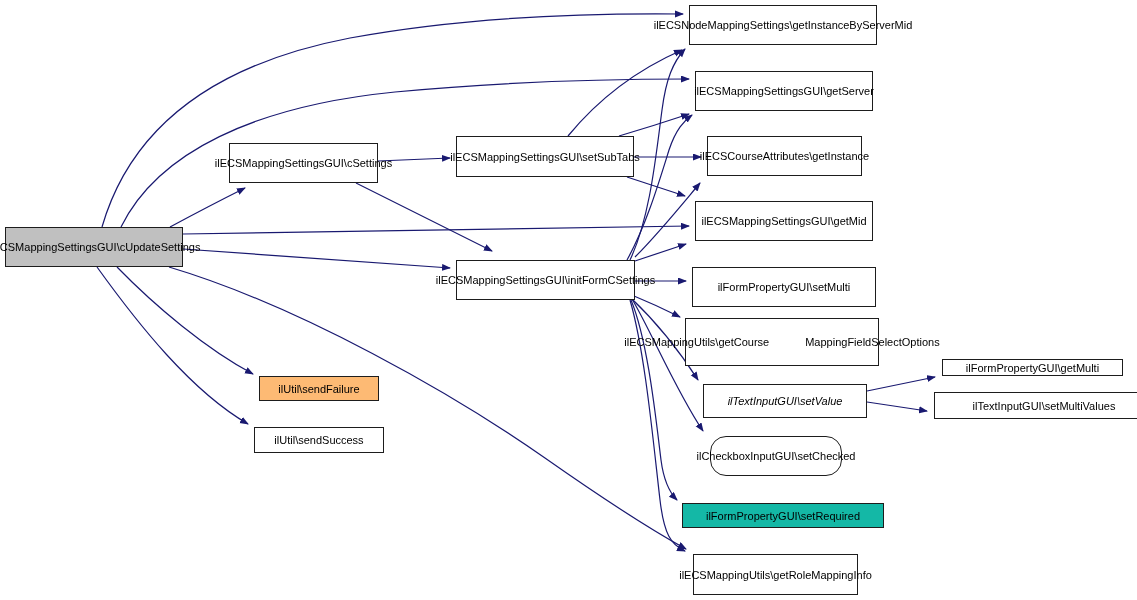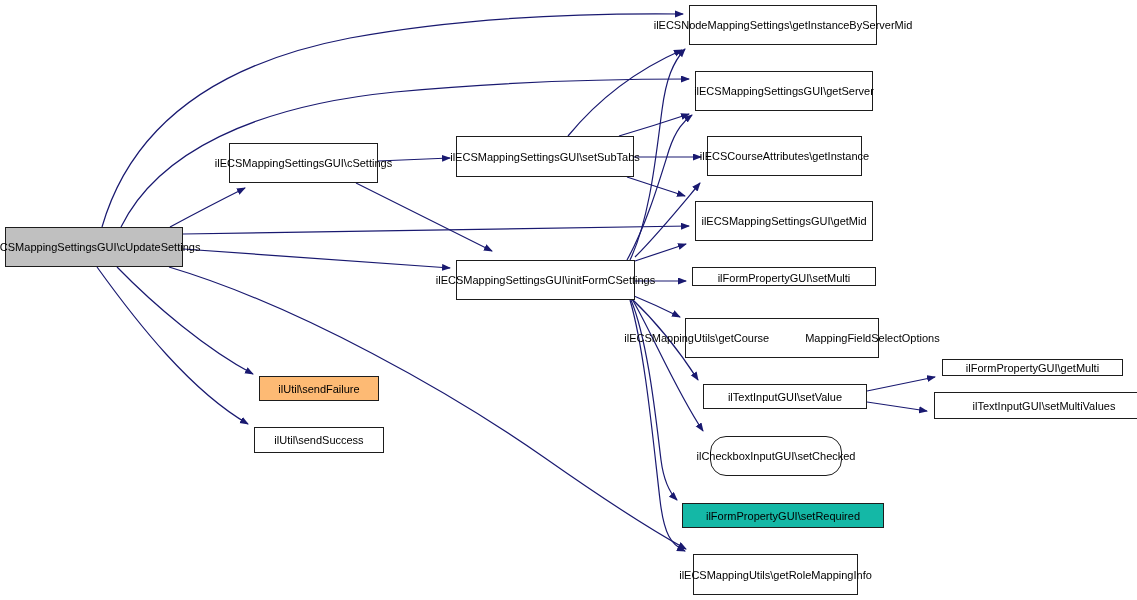--- a/index.html
+++ b/index.html
@@ -119,28 +119,28 @@
         <span>\getServer</span>
       </div>
       <div class="node" style="left: 707px; top: 136px; width: 155px; height: 40px; background: rgb(255, 255, 255); border-color: rgb(29, 29, 29);">
         <span>ilECSCourseAttributes</span>
         <span>\getInstance</span>
       </div>
       <div class="node" style="left: 695px; top: 201px; width: 178px; height: 40px; background: rgb(255, 255, 255); border-color: rgb(29, 29, 29);">
         <span>ilECSMappingSettingsGUI</span>
         <span>\getMid</span>
       </div>
-      <div class="node" style="left: 692px; top: 267px; width: 184px; height: 19px; background: rgb(255, 255, 255); border-color: rgb(29, 29, 29); align-items: flex-end;">
+      <div class="node" style="left: 692px; top: 267px; width: 184px; height: 40px; background: rgb(255, 255, 255); border-color: rgb(29, 29, 29);">
         <span>ilFormPropertyGUI\setMulti</span>
       </div>
-      <div class="node" style="left: 685px; top: 318px; width: 194px; height: 40px; background: rgb(255, 255, 255); border-color: rgb(29, 29, 29); gap: 36px;">
+      <div class="node" style="left: 685px; top: 318px; width: 194px; height: 48px; background: rgb(255, 255, 255); border-color: rgb(29, 29, 29); gap: 36px;">
         <span>ilECSMappingUtils\getCourse</span>
         <span>MappingFieldSelectOptions</span>
       </div>
-      <div class="node" style="left: 703px; top: 384px; width: 164px; height: 25px; background: rgb(255, 255, 255); border-color: rgb(29, 29, 29);">
+      <div class="node" style="left: 703px; top: 384px; width: 164px; height: 34px; background: rgb(255, 255, 255); border-color: rgb(29, 29, 29); font-style: italic;">
         <span>ilTextInputGUI\setValue</span>
       </div>
       <div class="node" style="left: 710px; top: 436px; width: 132px; height: 40px; background: rgb(255, 255, 255); border-color: rgb(29, 29, 29); border-radius: 16px;">
         <span>ilCheckboxInputGUI</span>
         <span>\setChecked</span>
       </div>
       <div class="node" style="left: 682px; top: 503px; width: 202px; height: 25px; background: #14b8a6; border-color: rgb(29, 29, 29);">
         <span>ilFormPropertyGUI\setRequired</span>
       </div>
       <div class="node" style="left: 693px; top: 554px; width: 165px; height: 41px; background: rgb(255, 255, 255); border-color: rgb(29, 29, 29);">

